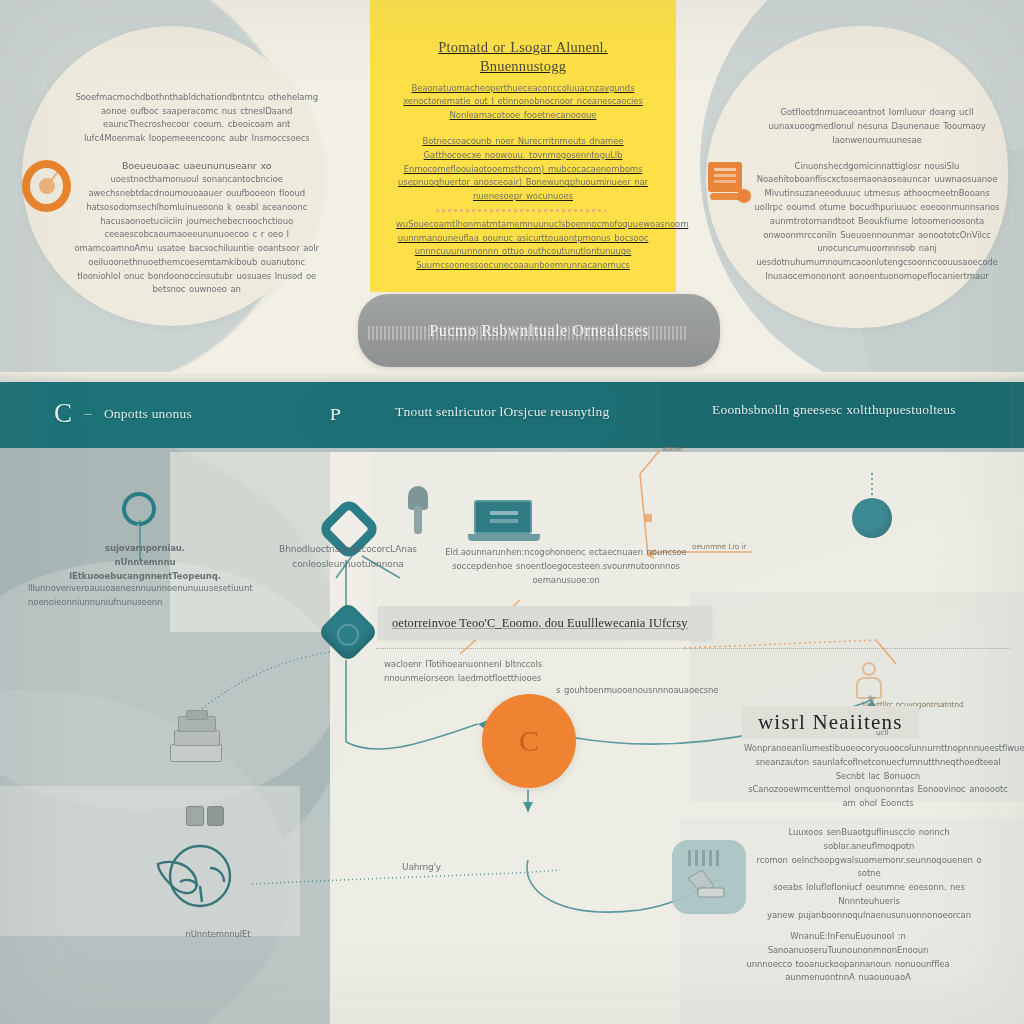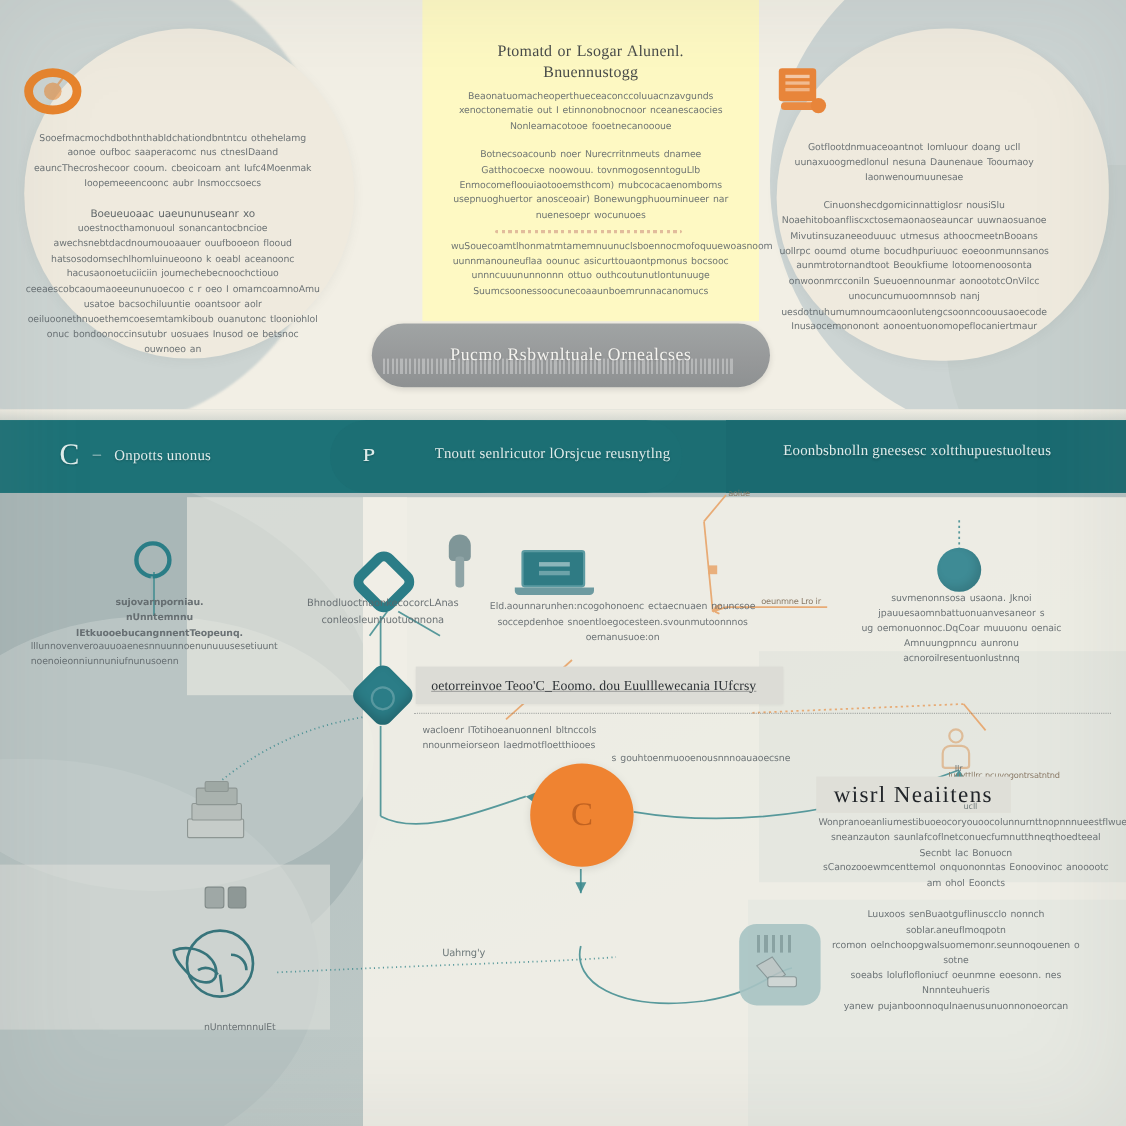--- a/index.html
+++ b/index.html
@@ -41,40 +41,41 @@
     background:#b6c2c1; border-radius:48% 52% 50% 50%;
   }
   .blob-lower-fade{
     left:-60px; top:560px; width:400px; height:250px;
     background:#c9d2d0; border-radius:50%;
     opacity:.55;
   }
 
   
   .doc-card{
-    position:absolute; left:384px; top:0px; width:306px; height:292px;
-    background:#fef9c3;
+    position:absolute; left:370px; top:0px; width:306px; height:292px;
+    background:#fde047;
+    text-decoration:underline;
   }
   .doc-card .doc-inner{ padding:38px 26px 0 26px; text-align:center; }
 
   
   .circle-panel{
     position:absolute; border-radius:50%;
     background:#efeade;
-    display:flex; flex-direction:column; 
+    display:flex; flex-direction:row; align-items:center;
     padding-top:36px;
     box-shadow:0 2px 10px rgba(90,100,100,.08);
   }
   .circle-left{ left:22px; top:26px; width:300px; height:300px; }
   .circle-right{ left:706px; top:26px; width:302px; height:302px;
     border-radius:52% 48% 50% 50%; }
 
   
   .pill{
-    position:absolute; left:338px; top:294px; width:362px; height:58px;
+    position:absolute; left:358px; top:294px; width:362px; height:73px;
     background:linear-gradient(180deg,#a0a4a4 0%,#97999a 55%,#8e9192 100%);
     border-radius:31px;
     display:flex; align-items:center; justify-content:center;
     box-shadow:0 2px 6px rgba(0,0,0,.12);
   }
   .pill-label{
     color:#f4f3ef; font-size:16px; letter-spacing:.6px;
     text-shadow:0 1px 2px rgba(0,0,0,.18);
   }
   .pill-streak{
@@ -475,25 +476,20 @@
     </div>
   </div>
   <div class="txt-block" style="left:426px;top:546px;width:280px;text-align:center;">
     <div class="glyph-text">Eld.aounnarunhen:ncogohonoenc ectaecnuaen nouncsoe</div>
     <div class="glyph-text">soccepdenhoe snoentloegocesteen.svounmutoonnnos oemanusuoe:on</div>
   </div>
 
   <div class="node" style="left:852px;top:498px;">
     <div class="node-dot"></div>
   </div>
-  <div class="txt-block" style="left:762px;top:538px;width:224px;text-align:center;">
-    <div class="glyph-text">suvmenonnsosa usaona. Jknoi jpauuesaomnbattuonuanvesaneor s</div>
-    <div class="glyph-text">ug oemonuonnoc.DqCoar muuuonu  oenaic Amnuungpnncu aunronu</div>
-    <div class="glyph-text">acnoroilresentuonlustnnq</div>
-  </div>
 
   <div class="node" style="left:326px;top:610px;">
     <div class="node-diamond-fill"></div>
   </div>
 
   <div class="banner" style="left:378px;top:606px;width:334px;height:34px;">
     <span class="banner-text">oetorreinvoe Teoo'C_Eoomo. dou Euulllewecania IUfcrsy</span>
   </div>
 
   <div class="dotted-rule" style="left:376px;top:648px;width:634px;"></div>
@@ -577,20 +573,26 @@
         </g>
       </svg>
     </div>
   </div>
   <div class="txt-block" style="left:744px;top:826px;width:250px;text-align:center;">
     <div class="glyph-text">Luuxoos senBuaotguflinuscclo nonnch soblar.aneuflmoqpotn</div>
     <div class="glyph-text">rcomon oelnchoopgwalsuomemonr.seunnoqouenen o sotne</div>
     <div class="glyph-text">soeabs loluflofloniucf oeunmne eoesonn. nes Nnnnteuhueris</div>
     <div class="glyph-text">yanew pujanboonnoqulnaenusunuonnonoeorcan</div>
   </div>
+  <div class="txt-block" style="left:692px;top:930px;width:312px;text-align:center;">
+    <div class="glyph-text">WnanuE:InFenuEuounooI :n</div>
+    <div class="glyph-text">SanoanuoseruTuunounonmnonEnooun</div>
+    <div class="glyph-text">unnnoecco tooanuckoopannanoun  nonuounfflea</div>
+    <div class="glyph-text">aunmenuontnnA nuaououaoA</div>
+  </div>
 
   <div class="mini-label" style="left:662px;top:444px;">aoiue</div>
   <div class="mini-label" style="left:692px;top:542px;">oeunmne Lro ir</div>
   <div class="mini-label" style="left:868px;top:694px;color:#6f7a7b;">IIr</div>
   <div class="mini-label" style="left:402px;top:862px;color:#6f7a7b;font-size:9px;">Uahrng'y</div>
   <div class="mini-label" style="left:876px;top:728px;color:#6f7a7b;">ucll</div>
 
   <div class="vignette"></div>
 </div>
 

